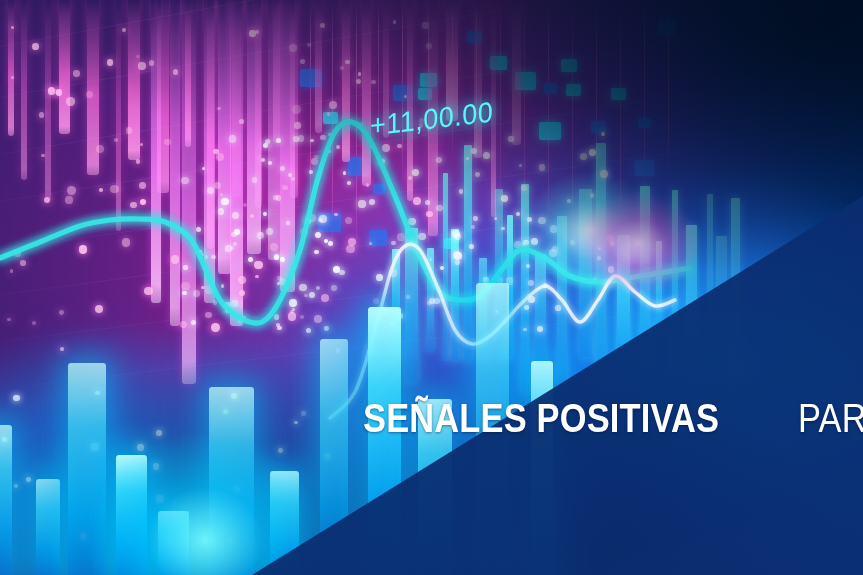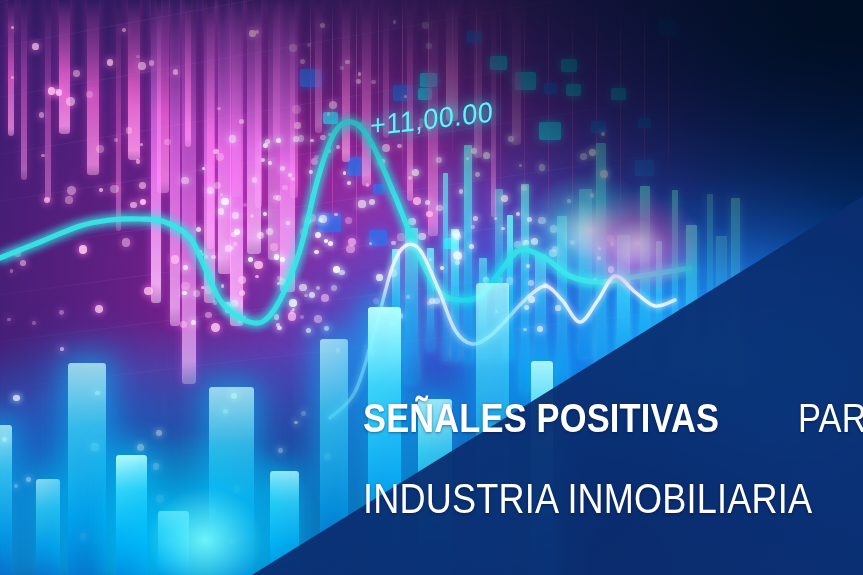--- a/index.html
+++ b/index.html
@@ -581,18 +581,15 @@
 
   <div id="readout">+11,00.00</div>
 
   <div id="diag"></div>
   <div id="diag2"></div>
 
   <div id="headline">
     <div class="hl-row" id="hl-line1">
       <span class="hl-strong">SEÑALES POSITIVAS</span><span class="sp"></span><span class="hl-light">PARA LA</span>
     </div>
-    <div class="hl-row" id="hl-line2">
-      <span class="hl-light">INDUSTRIA INMOBILIARIA</span>
-    </div>
   </div>
 
 </div>
 
 </body></html>

